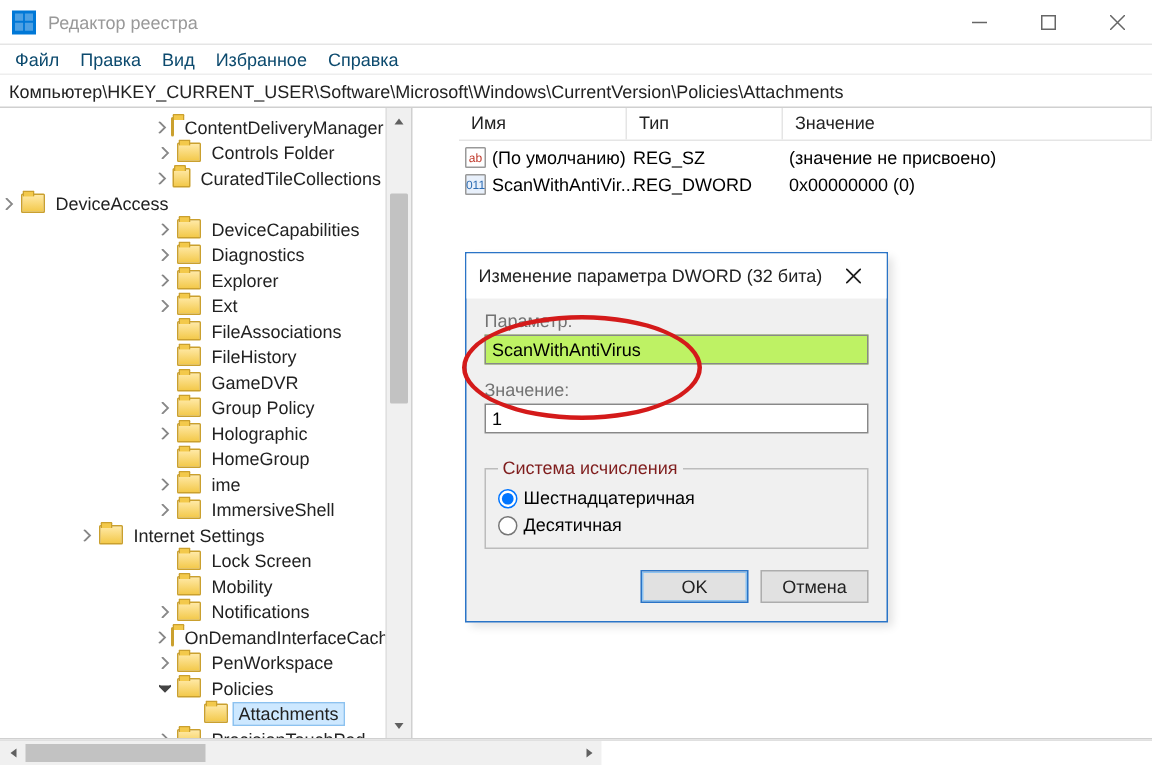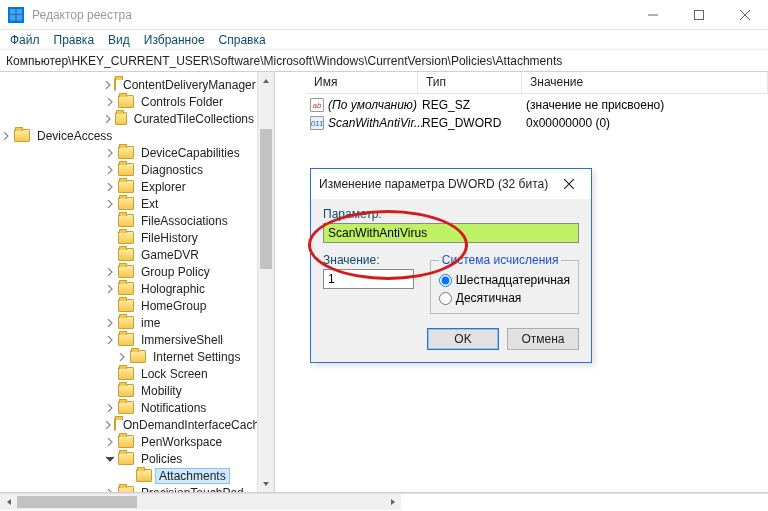--- a/index.html
+++ b/index.html
@@ -31,47 +31,47 @@
 .tree-scroll .sbtn { height: 17px; display: flex; align-items: center; justify-content: center; }
 .tree-scroll .sbtn svg { width: 8px; height: 8px; fill: #606060; }
 .tree-scroll .track { flex: 1; position: relative; }
 .tree-scroll .thumb { position: absolute; left: 2px; right: 2px; top: 40px; height: 140px; background: #c2c2c2; border-radius: 1px; }
 
 .list-pane { flex: 1; display: flex; flex-direction: column; padding-left: 31px; }
 .list-header { height: 22px; display: flex; border-bottom: 1px solid #e5e5e5; }
 .list-header .col { padding: 3px 8px; border-right: 1px solid #e5e5e5; color: #222; }
 .list-rows { padding: 2px 0; }
 .list-row { height: 18px; display: flex; align-items: center; }
-.list-row .c1 { width: 112px; display: flex; align-items: flex-start; padding-left: 4px; font-style: italic; }
+.list-row .c1 { width: 112px; display: flex; align-items: flex-start; padding-left: 4px; }
 .list-row .c2 { width: 104px; padding-left: 4px; }
 .list-row .c3 { flex: 1; padding-left: 4px; }
 .ricon { width: 14px; height: 14px; margin-right: 4px; border: 1px solid #999; border-radius: 1px; font-size: 8px; display: flex; align-items: center; justify-content: center; }
 .ricon.str { color: #c0392b; background: #fff; }
 .ricon.dw { color: #2e6db4; background: #e8f0fb; }
 
 .hscroll { height: 17px; display: flex; background: #f0f0f0; border-top: 1px solid #e0e0e0; }
 .hscroll .sbtn { width: 17px; display: flex; align-items: center; justify-content: center; }
 .hscroll .sbtn svg { width: 8px; height: 8px; fill: #606060; }
 .hscroll .track { flex: 1; position: relative; }
 .hscroll .thumb { position: absolute; top: 2px; bottom: 2px; left: 0; width: 120px; background: #c2c2c2; }
 
 
 .dialog { position: absolute; left: 310px; top: 168px; width: 282px; background: #f0f0f0; border: 1px solid #2a74c7; box-shadow: 3px 3px 6px rgba(0,0,0,.12); }
 .dialog .dtitle { height: 30px; background: #fff; display: flex; align-items: center; padding: 0 8px; }
 .dialog .dtitle .t { flex: 1; color: #222; }
 .dialog .dclose { width: 28px; height: 20px; display: flex; align-items: center; justify-content: center; }
 .dialog .dclose svg { width: 10px; height: 10px; stroke: #222; stroke-width: 1.2; }
 .dialog .dbody { padding: 8px 12px 12px; }
-.dialog .lbl { color: #0c4a6e; margin-bottom: 2px; }
+.dialog .lbl { color: #737373; margin-bottom: 2px; }
 .dialog input[type=text] { width: 100%; height: 20px; border: 1px solid #888; padding: 0 4px; background: #fff; font-size: 12px; }
 .dialog input[readonly] { background: #bef264; }
-.dialog .row2 { display: flex; gap: 16px; margin-top: 10px; }
+.dialog .row2 { display: flex; gap: 16px; margin-top: 10px; flex-direction: column; }
 .dialog .val { flex: 1; }
 .dialog fieldset { border: 1px solid #bcbcbc; padding: 4px 8px 6px; }
-.dialog legend { color: #1d4ed8; padding: 0 3px; }
+.dialog legend { color: #7f1d1d; padding: 0 3px; }
 .dialog .radio { display: flex; align-items: center; gap: 4px; height: 18px; }
 .dialog .radio input { margin: 0; }
 .dialog .btns { display: flex; justify-content: flex-end; gap: 8px; margin-top: 14px; }
 .dialog .btn { width: 72px; height: 22px; background: #e1e1e1; border: 1px solid #adadad; display: flex; align-items: center; justify-content: center; color: #222; }
 .dialog .btn.primary { border: 1px solid #2a74c7; box-shadow: inset 0 0 0 1px #8cc2f0; }
 
 .highlight { position: absolute; left: 308px; top: 210px; width: 160px; height: 70px; border: 3px solid #d41a1a; border-radius: 50%; pointer-events: none; }
 </style>
 </head>
 <body>
@@ -232,21 +232,21 @@
         </div>
         <div class="tree-row" style="padding-left: 104px;">
           <span class="chev">
             <svg viewBox="0 0 8 8">
               <path d="M2 0 L6 4 L2 8"></path>
             </svg>
           </span>
           <span class="folder"></span>
           <span class="label">ImmersiveShell</span>
         </div>
-        <div class="tree-row" style="padding-left: 116px;">
+        <div class="tree-row" style="padding-left: 52px;">
           <span class="chev">
             <svg viewBox="0 0 8 8">
               <path d="M2 0 L6 4 L2 8"></path>
             </svg>
           </span>
           <span class="folder"></span>
           <span class="label">Internet Settings</span>
         </div>
         <div class="tree-row" style="padding-left: 104px;">
           <span class="chev"></span>

